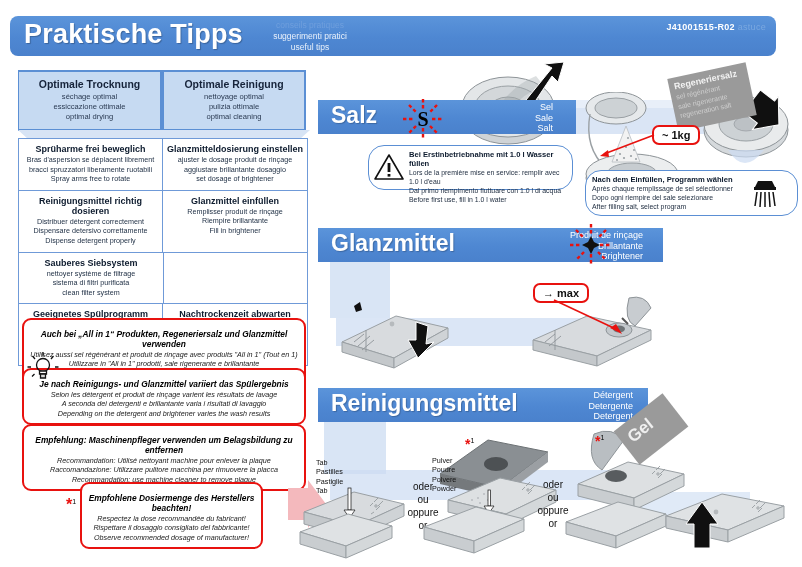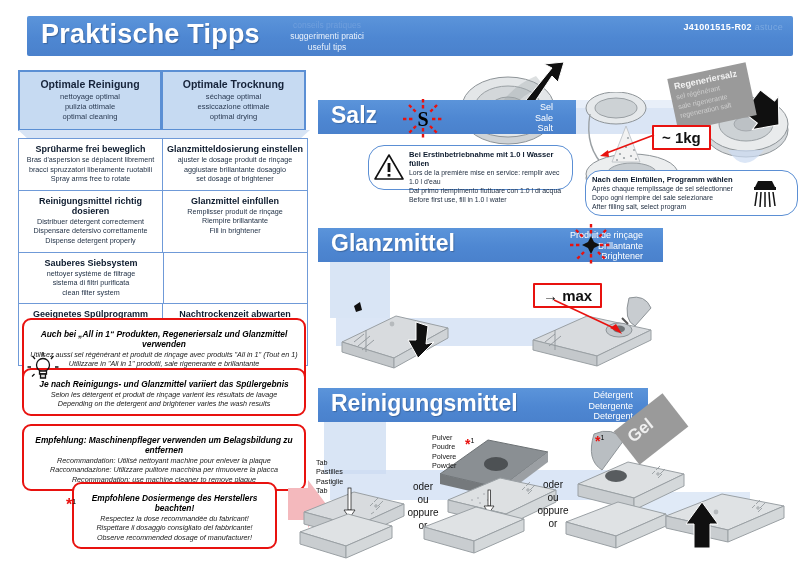--- a/index.html
+++ b/index.html
@@ -2,23 +2,23 @@
 <html><head>
 <meta charset="utf-8">
 <style>
   html,body{margin:0;padding:0;background:#ffffff;}
   body{width:802px;height:567px;overflow:hidden;
        font-family:"Liberation Sans","DejaVu Sans",sans-serif;
        color:#000;position:relative;}
   .page{position:absolute;inset:0;}
 
   
-  .topbar{position:absolute;left:27px;top:16px;width:766px;height:40px;
+  .topbar{position:absolute;left:10px;top:16px;width:766px;height:40px;
           background:linear-gradient(180deg,#5b94da 0%,#4e87d2 55%,#4a81cc 100%);
-          border-radius:2px;}
+          border-radius:8px;}
   .topbar .title{position:absolute;left:14px;top:3px;font-size:27px;font-weight:bold;
           color:#fff;letter-spacing:0.2px;text-shadow:1px 1px 1px rgba(0,0,0,.25);}
   .topbar .subs{position:absolute;left:235px;top:4px;width:130px;text-align:center;
           color:#e9f1fb;font-size:8.5px;line-height:11px;}
   .topbar .subs .faded{color:#6f9fdd;}
   .topbar .code{position:absolute;right:10px;top:6px;color:#ffffff;font-size:9px;
           font-weight:bold;letter-spacing:.3px;}
   .topbar .code .faint{color:#7aa8e0;font-weight:normal;}
 
   
@@ -43,21 +43,21 @@
 
   
   .redbox{position:absolute;border:2px solid #e8120f;border-radius:9px;
           background:#fff;box-sizing:border-box;text-align:center;
           padding:9px 6px 5px;}
   .redbox .t{font-size:8.4px;font-weight:bold;font-style:italic;color:#000;margin-bottom:1px;}
   .redbox .s{font-size:7.2px;font-style:italic;color:#1a1a1a;line-height:9.4px;}
   #tip1{left:22px;top:318px;width:284px;}
   #tip2{left:22px;top:368px;width:284px;}
   #tip3{left:22px;top:424px;width:284px;}
-  #tip4{left:72px;top:482px;width:205px;}
+  #tip4{left:80px;top:482px;width:183px;}
 
   .bulb{position:absolute;left:26px;top:350px;width:34px;height:34px;}
   .star1{position:absolute;left:66px;top:496px;color:#e8120f;font-size:16px;font-weight:bold;}
   .star1 sup{font-size:7px;color:#000;font-weight:normal;}
   .pinkarrow{position:absolute;left:288px;top:480px;width:38px;height:52px;}
 
   
   .band{position:absolute;height:34px;
         background:linear-gradient(180deg,#5b94da 0%,#4e87d2 55%,#4a81cc 100%);}
   .band .bt{position:absolute;left:13px;top:2px;font-size:23px;font-weight:bold;color:#fff;
@@ -81,36 +81,36 @@
   .callout .t{font-size:7.6px;font-weight:bold;color:#0d1b2e;}
   .callout .s{font-size:6.9px;color:#1c2a3d;line-height:9px;}
   #co1{left:368px;top:145px;width:205px;height:45px;}
   #co1 .txt{margin-left:34px;}
   #co2{left:585px;top:170px;width:213px;height:46px;}
   #co2 .txt{margin-right:40px;}
 
   .warnTri{position:absolute;left:374px;top:153px;width:30px;height:28px;}
   .progIcon{position:absolute;left:748px;top:176px;width:34px;height:34px;}
 
-  .redlabel{position:absolute;border:2px solid #e8120f;border-radius:1px;background:#fff;
-            font-size:15px;font-weight:bold;color:#111;padding:2px 8px;box-sizing:border-box;}
+  .redlabel{position:absolute;border:2px solid #e8120f;border-radius:7px;background:#fff;
+            font-size:11px;font-weight:bold;color:#111;padding:2px 8px;box-sizing:border-box;}
   #kglbl{left:652px;top:125px;}
   #maxlbl{left:533px;top:283px;}
 
   .tagbox{position:absolute;background:#9a9a9a;color:#f2f2f2;box-sizing:border-box;}
   #tagSalz{left:672px;top:70px;width:80px;height:54px;
            transform:rotate(-12deg);padding:4px 5px;}
   #tagSalz .t{font-size:9px;font-weight:bold;line-height:11px;}
   #tagSalz .s{font-size:7px;line-height:9.5px;color:#cfcfcf;}
   #tagGel{left:620px;top:408px;width:62px;height:42px;transform:rotate(-38deg);}
   #tagGel .t{font-size:17px;font-weight:bold;color:#efefef;padding:6px 0 0 8px;}
 
   .smalllbl{position:absolute;font-size:7.2px;color:#111;line-height:9.4px;}
   #lblTab{left:316px;top:458px;}
-  #lblPulver{left:432px;top:433px;}
+  #lblPulver{left:432px;top:456px;}
   .orlbl{position:absolute;font-size:10px;color:#111;text-align:center;line-height:13px;width:46px;}
   #or1{left:400px;top:480px;}
   #or2{left:530px;top:478px;}
 
   .ast{position:absolute;color:#e8120f;font-size:14px;font-weight:bold;}
   .ast sup{font-size:7px;color:#000;font-weight:normal;}
   #ast2{left:465px;top:436px;}
   #ast3{left:595px;top:433px;}
 
   .illus{position:absolute;}
@@ -129,31 +129,31 @@
       <div>useful tips</div>
     </div>
     <div class="code">
       <span>J41001515-R02</span>
       <span class="faint">astuce</span>
     </div>
   </div>
 
   <div class="lcol">
     <div class="twobox">
+      <div class="hdrbox r">
+        <div class="t">Optimale Trocknung</div>
+        <div class="s">séchage optimal</div>
+        <div class="s">essiccazione ottimale</div>
+        <div class="s">optimal drying</div>
+      </div>
       <div class="hdrbox">
         <div class="t">Optimale Reinigung</div>
         <div class="s">nettoyage optimal</div>
         <div class="s">pulizia ottimale</div>
         <div class="s">optimal cleaning</div>
-      </div>
-      <div class="hdrbox r">
-        <div class="t">Optimale Trocknung</div>
-        <div class="s">séchage optimal</div>
-        <div class="s">essiccazione ottimale</div>
-        <div class="s">optimal drying</div>
       </div>
     </div>
   </div>
 
   <svg class="shadow-tri" style="left:18px;top:130px;width:292px;height:10px;position:absolute;" viewBox="0 0 292 10">
     <polygon points="0,0 292,0 282,9 10,9" fill="#d7e4f5"></polygon>
   </svg>
 
   <div class="tbl">
 
@@ -215,20 +215,21 @@
   <div class="redbox" id="tip1">
     <div class="t">Auch bei „All in 1“ Produkten, Regeneriersalz und Glanzmittel verwenden</div>
     <div class="s">Utilisez aussi sel régénérant et produit de rinçage avec produits "All in 1" (Tout en 1)</div>
     <div class="s">Utilizzare in "All in 1" prodotti, sale rigenerante e brillantante</div>
     <div class="s">Use salt and brightener too, at „All in 1" products</div>
   </div>
 
   <div class="redbox" id="tip2">
     <div class="t">Je nach Reinigungs- und Glanzmittel variiert das Spülergebnis</div>
     <div class="s">Selon les détergent et produit de rinçage varient les résultats de lavage</div>
+    <div class="s">A seconda dei detergenti e brillantante varia i risultati di lavaggio</div>
     <div class="s">Depending on the detergent and brightener varies the wash results</div>
   </div>
 
   <div class="redbox" id="tip3">
     <div class="t">Empfehlung: Maschinenpfleger verwenden um Belagsbildung zu entfernen</div>
     <div class="s">Recommandation: Utilisé nettoyant machine pour enlever la plaque</div>
     <div class="s">Raccomandazione:  Utilizzare pulitore macchina per rimuovere la placca</div>
     <div class="s">Recommandation: use machine cleaner to remove plaque</div>
   </div>
 

